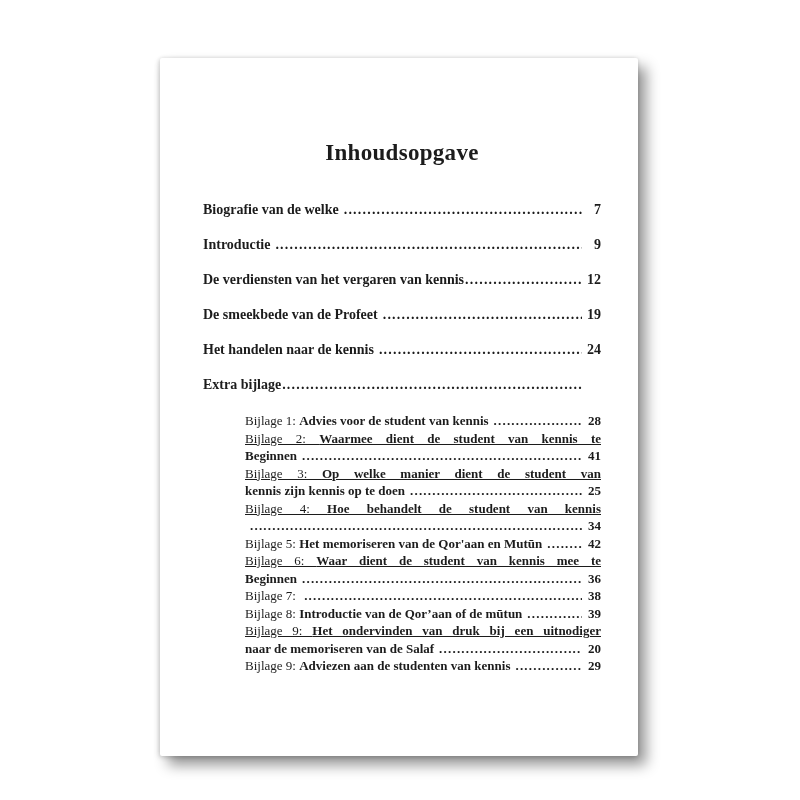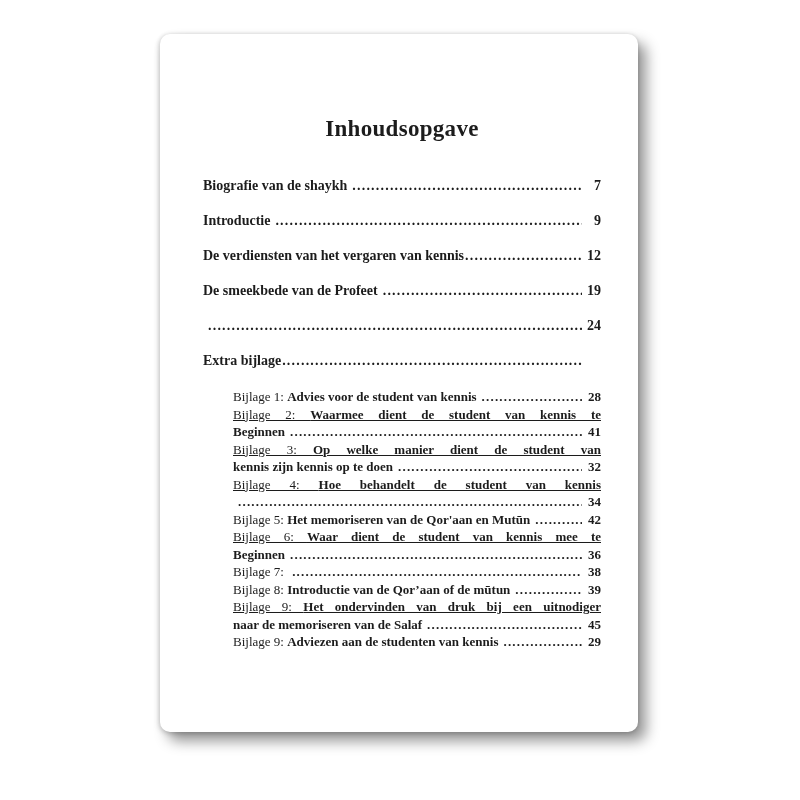--- a/index.html
+++ b/index.html
@@ -11,24 +11,24 @@
   body{
     width:800px;height:800px;
     background:var(--bg);
     font-family:"Liberation Serif", serif;
     color:var(--ink);
     position:relative;
     overflow:hidden;
   }
   .sheet{
     position:absolute;
-    left:160px; top:34px;
+    left:160px; top:58px;
     width:478px; height:698px;
     background:var(--paper);
-    border-radius:10px;
+    border-radius:2px;
     box-shadow:
       0 0 4px rgba(0,0,0,0.13),
       -2px 2px 5px rgba(0,0,0,0.10),
       8px 9px 14px rgba(0,0,0,0.42);
   }
   .inner{
     padding:82px 37px 0 43px;
   }
   .title{
     margin:0 0 36px 0;
@@ -38,21 +38,21 @@
     font-weight:700;
     letter-spacing:0.3px;
   }
   .entry{font-weight:700;}
   .entry.main{
     font-size:14px;
     margin-bottom:20px;
   }
   .entry.main .row{line-height:15px;}
   .entry.sub{
-    margin-left:30px;
+    margin-left:42px;
     font-size:13px;
   }
   .entry.sub .row{line-height:17.5px;}
   .row{display:flex;align-items:baseline;}
   .row.justify{
     display:block;
     text-align:justify;
     text-align-last:justify;
     text-decoration:underline;
   }
@@ -80,21 +80,21 @@
 </style>
 </head>
 <body>
 
 <div class="sheet">
   <div class="inner">
     <h1 class="title">Inhoudsopgave</h1>
     <div>
         <div class="entry main">
           <div class="row">
-            <span class="txt">Biografie van de shaykh</span>
+            <span class="txt">Biografie van de welke</span>
             <span class="dots gap">............................................................................................................................................................................................................................</span>
             <span class="pagenum">7</span>
           </div>
         </div>
         <div class="entry main">
           <div class="row">
             <span class="txt">Introductie</span>
             <span class="dots gap">............................................................................................................................................................................................................................</span>
             <span class="pagenum">9</span>
           </div>
@@ -108,20 +108,21 @@
         </div>
         <div class="entry main">
           <div class="row">
             <span class="txt">De smeekbede van de Profeet</span>
             <span class="dots gap">............................................................................................................................................................................................................................</span>
             <span class="pagenum">19</span>
           </div>
         </div>
         <div class="entry main">
           <div class="row">
+            <span class="txt">Het handelen naar de kennis</span>
             <span class="dots gap">............................................................................................................................................................................................................................</span>
             <span class="pagenum">24</span>
           </div>
         </div>
         <div class="entry main">
           <div class="row">
             <span class="txt">Extra bijlage</span>
             <span class="dots">............................................................................................................................................................................................................................</span>
             <span class="pagenum"></span>
           </div>
@@ -140,21 +141,21 @@
             <span class="txt">Beginnen</span>
             <span class="dots gap">............................................................................................................................................................................................................................</span>
             <span class="pagenum">41</span>
           </div>
         </div>
         <div class="entry sub">
           <div class="row justify"><span class="prefix">Bijlage 3:&nbsp;</span><span class="txt">Op welke manier dient de student van</span></div>
           <div class="row">
             <span class="txt">kennis zijn kennis op te doen</span>
             <span class="dots gap">............................................................................................................................................................................................................................</span>
-            <span class="pagenum">32</span>
+            <span class="pagenum">25</span>
           </div>
         </div>
         <div class="entry sub">
           <div class="row justify"><span class="prefix">Bijlage 4:&nbsp;</span><span class="txt">Hoe behandelt de student van kennis</span></div>
           <div class="row">
             <span class="dots gap">............................................................................................................................................................................................................................</span>
             <span class="pagenum">34</span>
           </div>
         </div>
         <div class="entry sub">
@@ -186,21 +187,21 @@
             <span class="txt">Introductie van de Qor’aan of de mūtun</span>
             <span class="dots gap">............................................................................................................................................................................................................................</span>
             <span class="pagenum">39</span>
           </div>
         </div>
         <div class="entry sub">
           <div class="row justify"><span class="prefix">Bijlage 9:&nbsp;</span><span class="txt">Het ondervinden van druk bij een uitnodiger</span></div>
           <div class="row">
             <span class="txt">naar de memoriseren van de Salaf</span>
             <span class="dots gap">............................................................................................................................................................................................................................</span>
-            <span class="pagenum">45</span>
+            <span class="pagenum">20</span>
           </div>
         </div>
         <div class="entry sub">
           <div class="row">
             <span class="prefix">Bijlage 9:&nbsp;</span>
             <span class="txt">Adviezen aan de studenten van kennis</span>
             <span class="dots gap">............................................................................................................................................................................................................................</span>
             <span class="pagenum">29</span>
           </div>
         </div>

